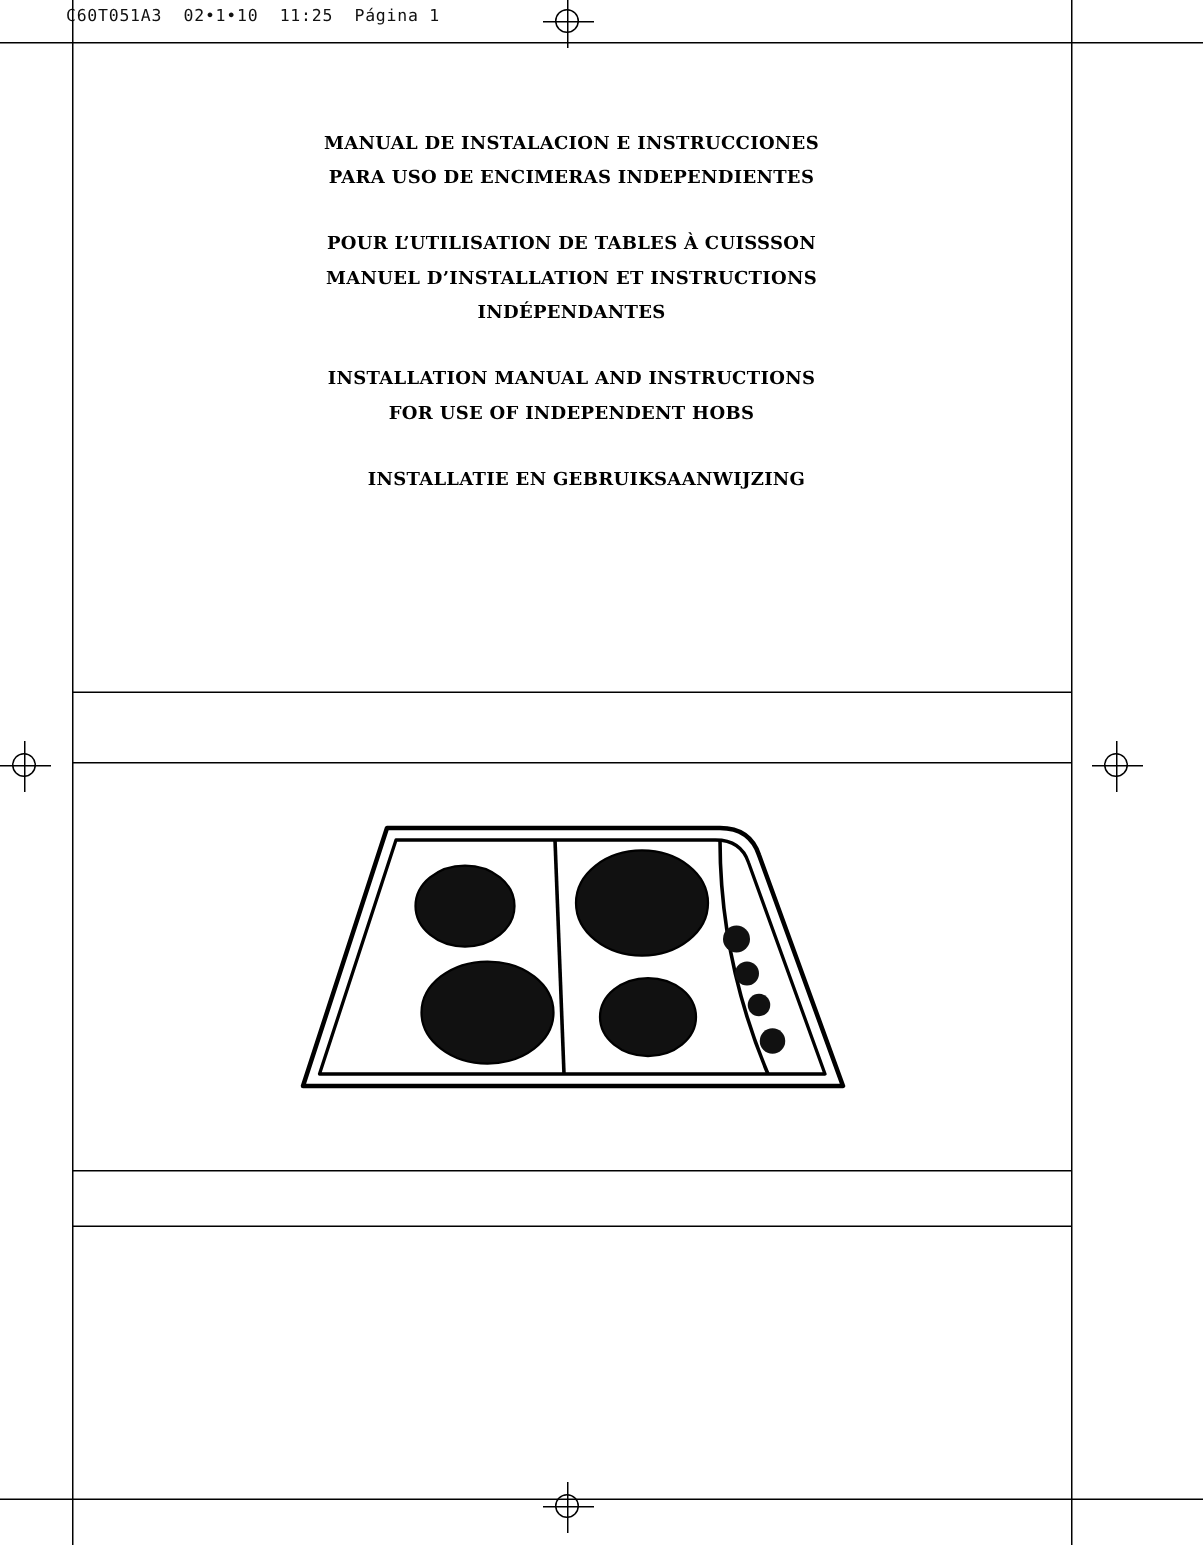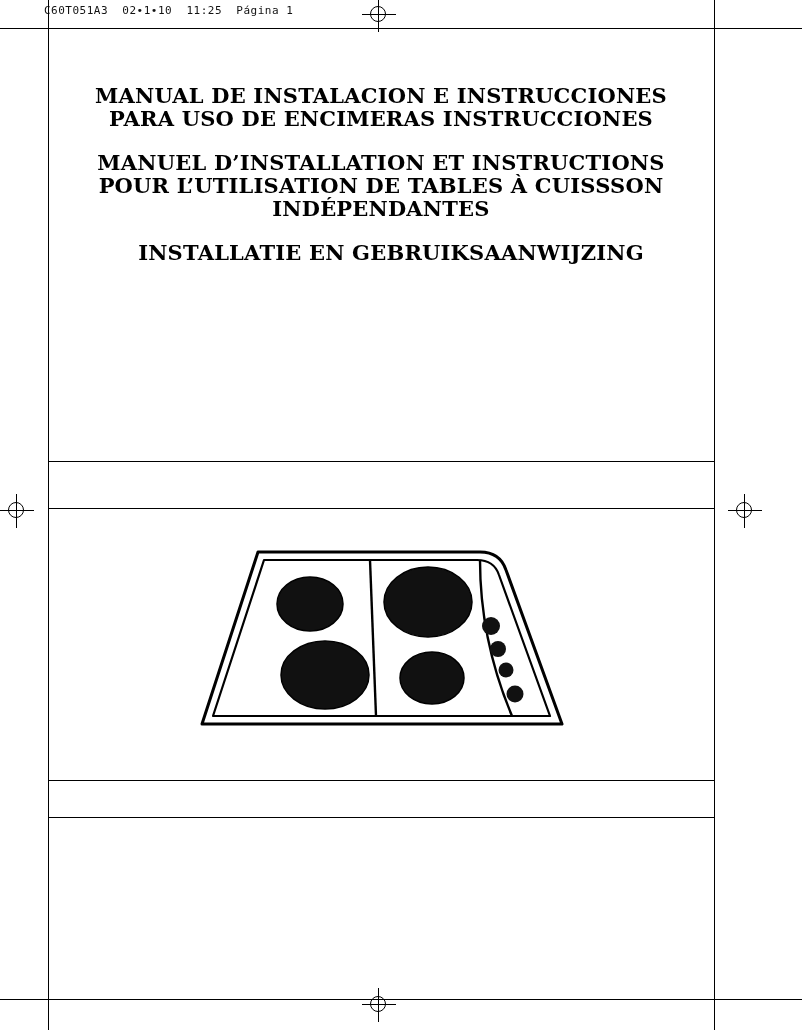--- a/index.html
+++ b/index.html
@@ -106,21 +106,21 @@
   .titles {
     position: absolute;
     left: 48px;
     top: 84px;
     width: 666px;
     text-align: center;
   }
   .title-block {
     font-family: "DejaVu Serif", serif;
     font-weight: bold;
-    font-size: 21px;
+    font-size: 12px;
     line-height: 23px;
     letter-spacing: 0.2px;
     margin-bottom: 21px;
   }
   .title-block:last-child { margin-bottom: 0; padding-left: 20px; }
   .title-block .ln { display: block; white-space: pre; }
 
   
   .rule {
     position: absolute;
@@ -174,32 +174,36 @@
   <div class="reg reg-right">
     <div class="circle"></div>
     <div class="h"></div>
     <div class="v"></div>
   </div>
 
   <div class="titles">
 
     <div class="title-block">
       <span class="ln">MANUAL DE INSTALACION E INSTRUCCIONES</span>
-      <span class="ln">PARA USO DE ENCIMERAS INSTRUCCIONES</span>
-    </div>
-
-    <div class="title-block">
-    </div>
-
-    <div class="title-block">
+      <span class="ln">PARA USO DE ENCIMERAS INDEPENDIENTES</span>
+    </div>
+
+    <div class="title-block">
+    </div>
+
+    <div class="title-block">
+      <span class="ln">POUR L’UTILISATION DE TABLES À CUISSSON</span>
       <span class="ln">MANUEL D’INSTALLATION ET INSTRUCTIONS</span>
-      <span class="ln">POUR L’UTILISATION DE TABLES À CUISSSON</span>
       <span class="ln">INDÉPENDANTES</span>
     </div>
 
+    <div class="title-block">
+      <span class="ln">INSTALLATION MANUAL AND INSTRUCTIONS</span>
+      <span class="ln">FOR USE OF INDEPENDENT HOBS</span>
+    </div>
 
     <div class="title-block">
       <span class="ln">INSTALLATIE EN GEBRUIKSAANWIJZING</span>
     </div>
 
   </div>
 
   <div class="rule rule-a"></div>
   <div class="rule rule-b"></div>
   <div class="rule rule-c"></div>

